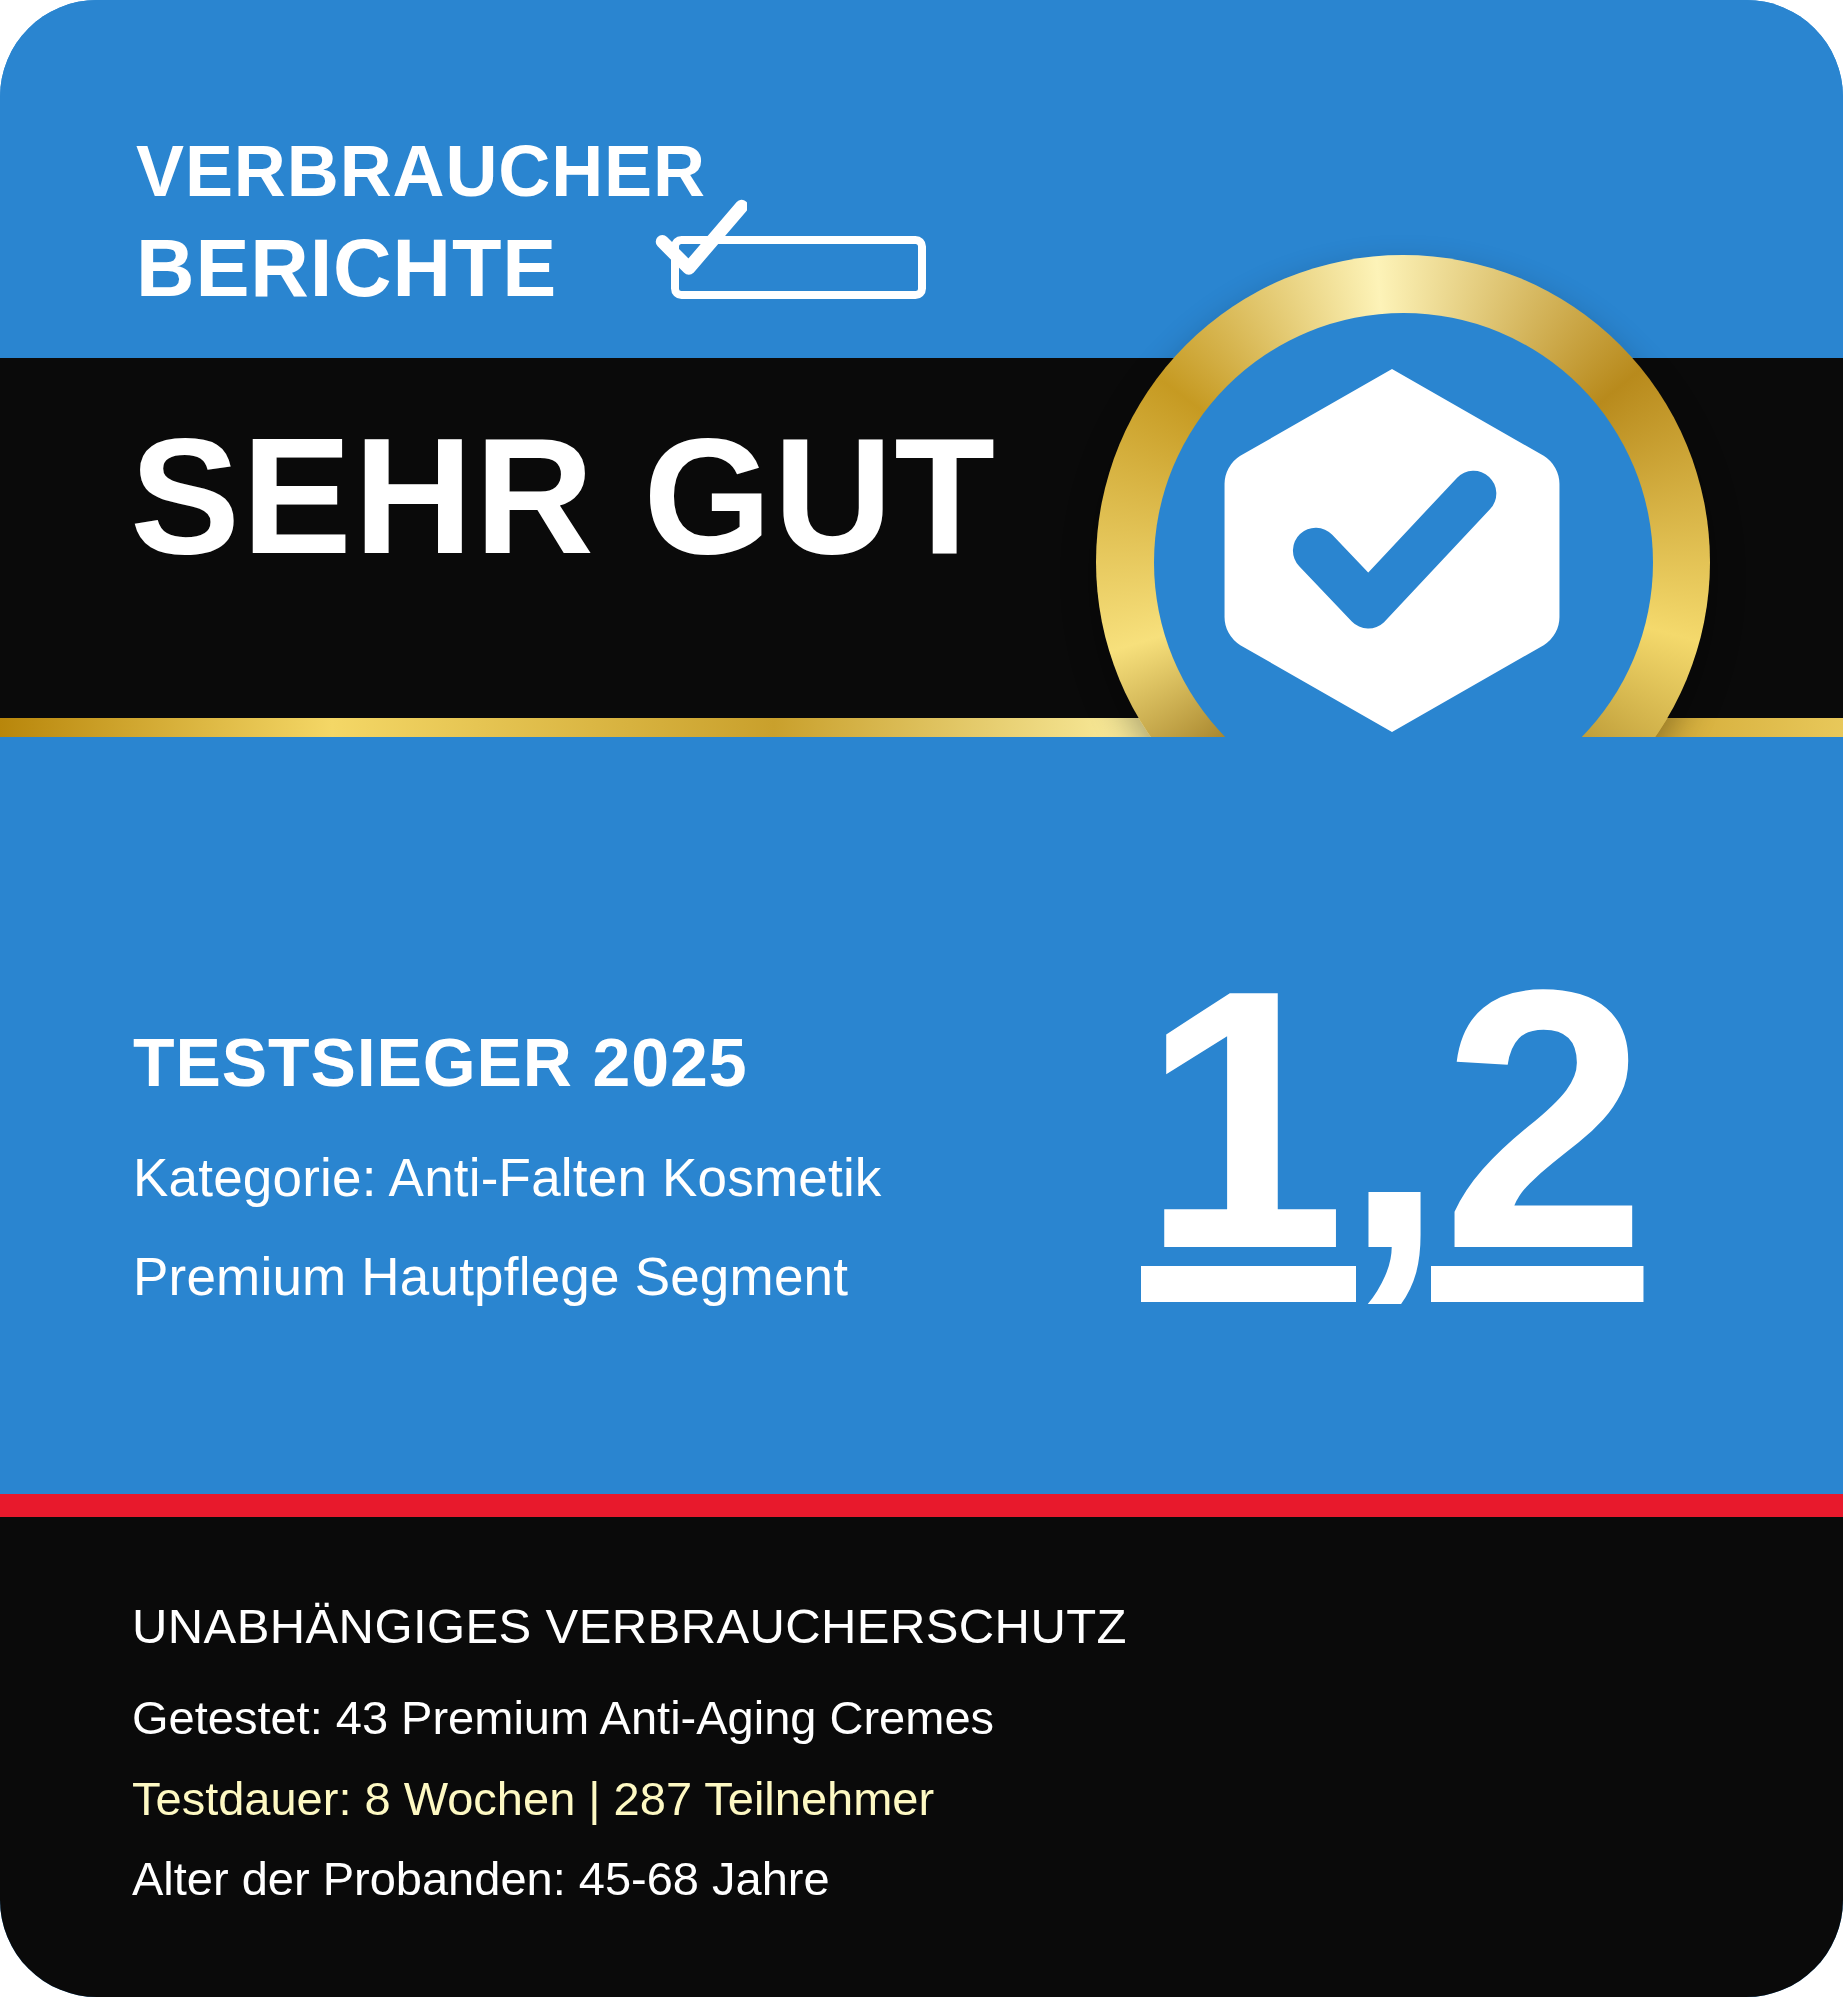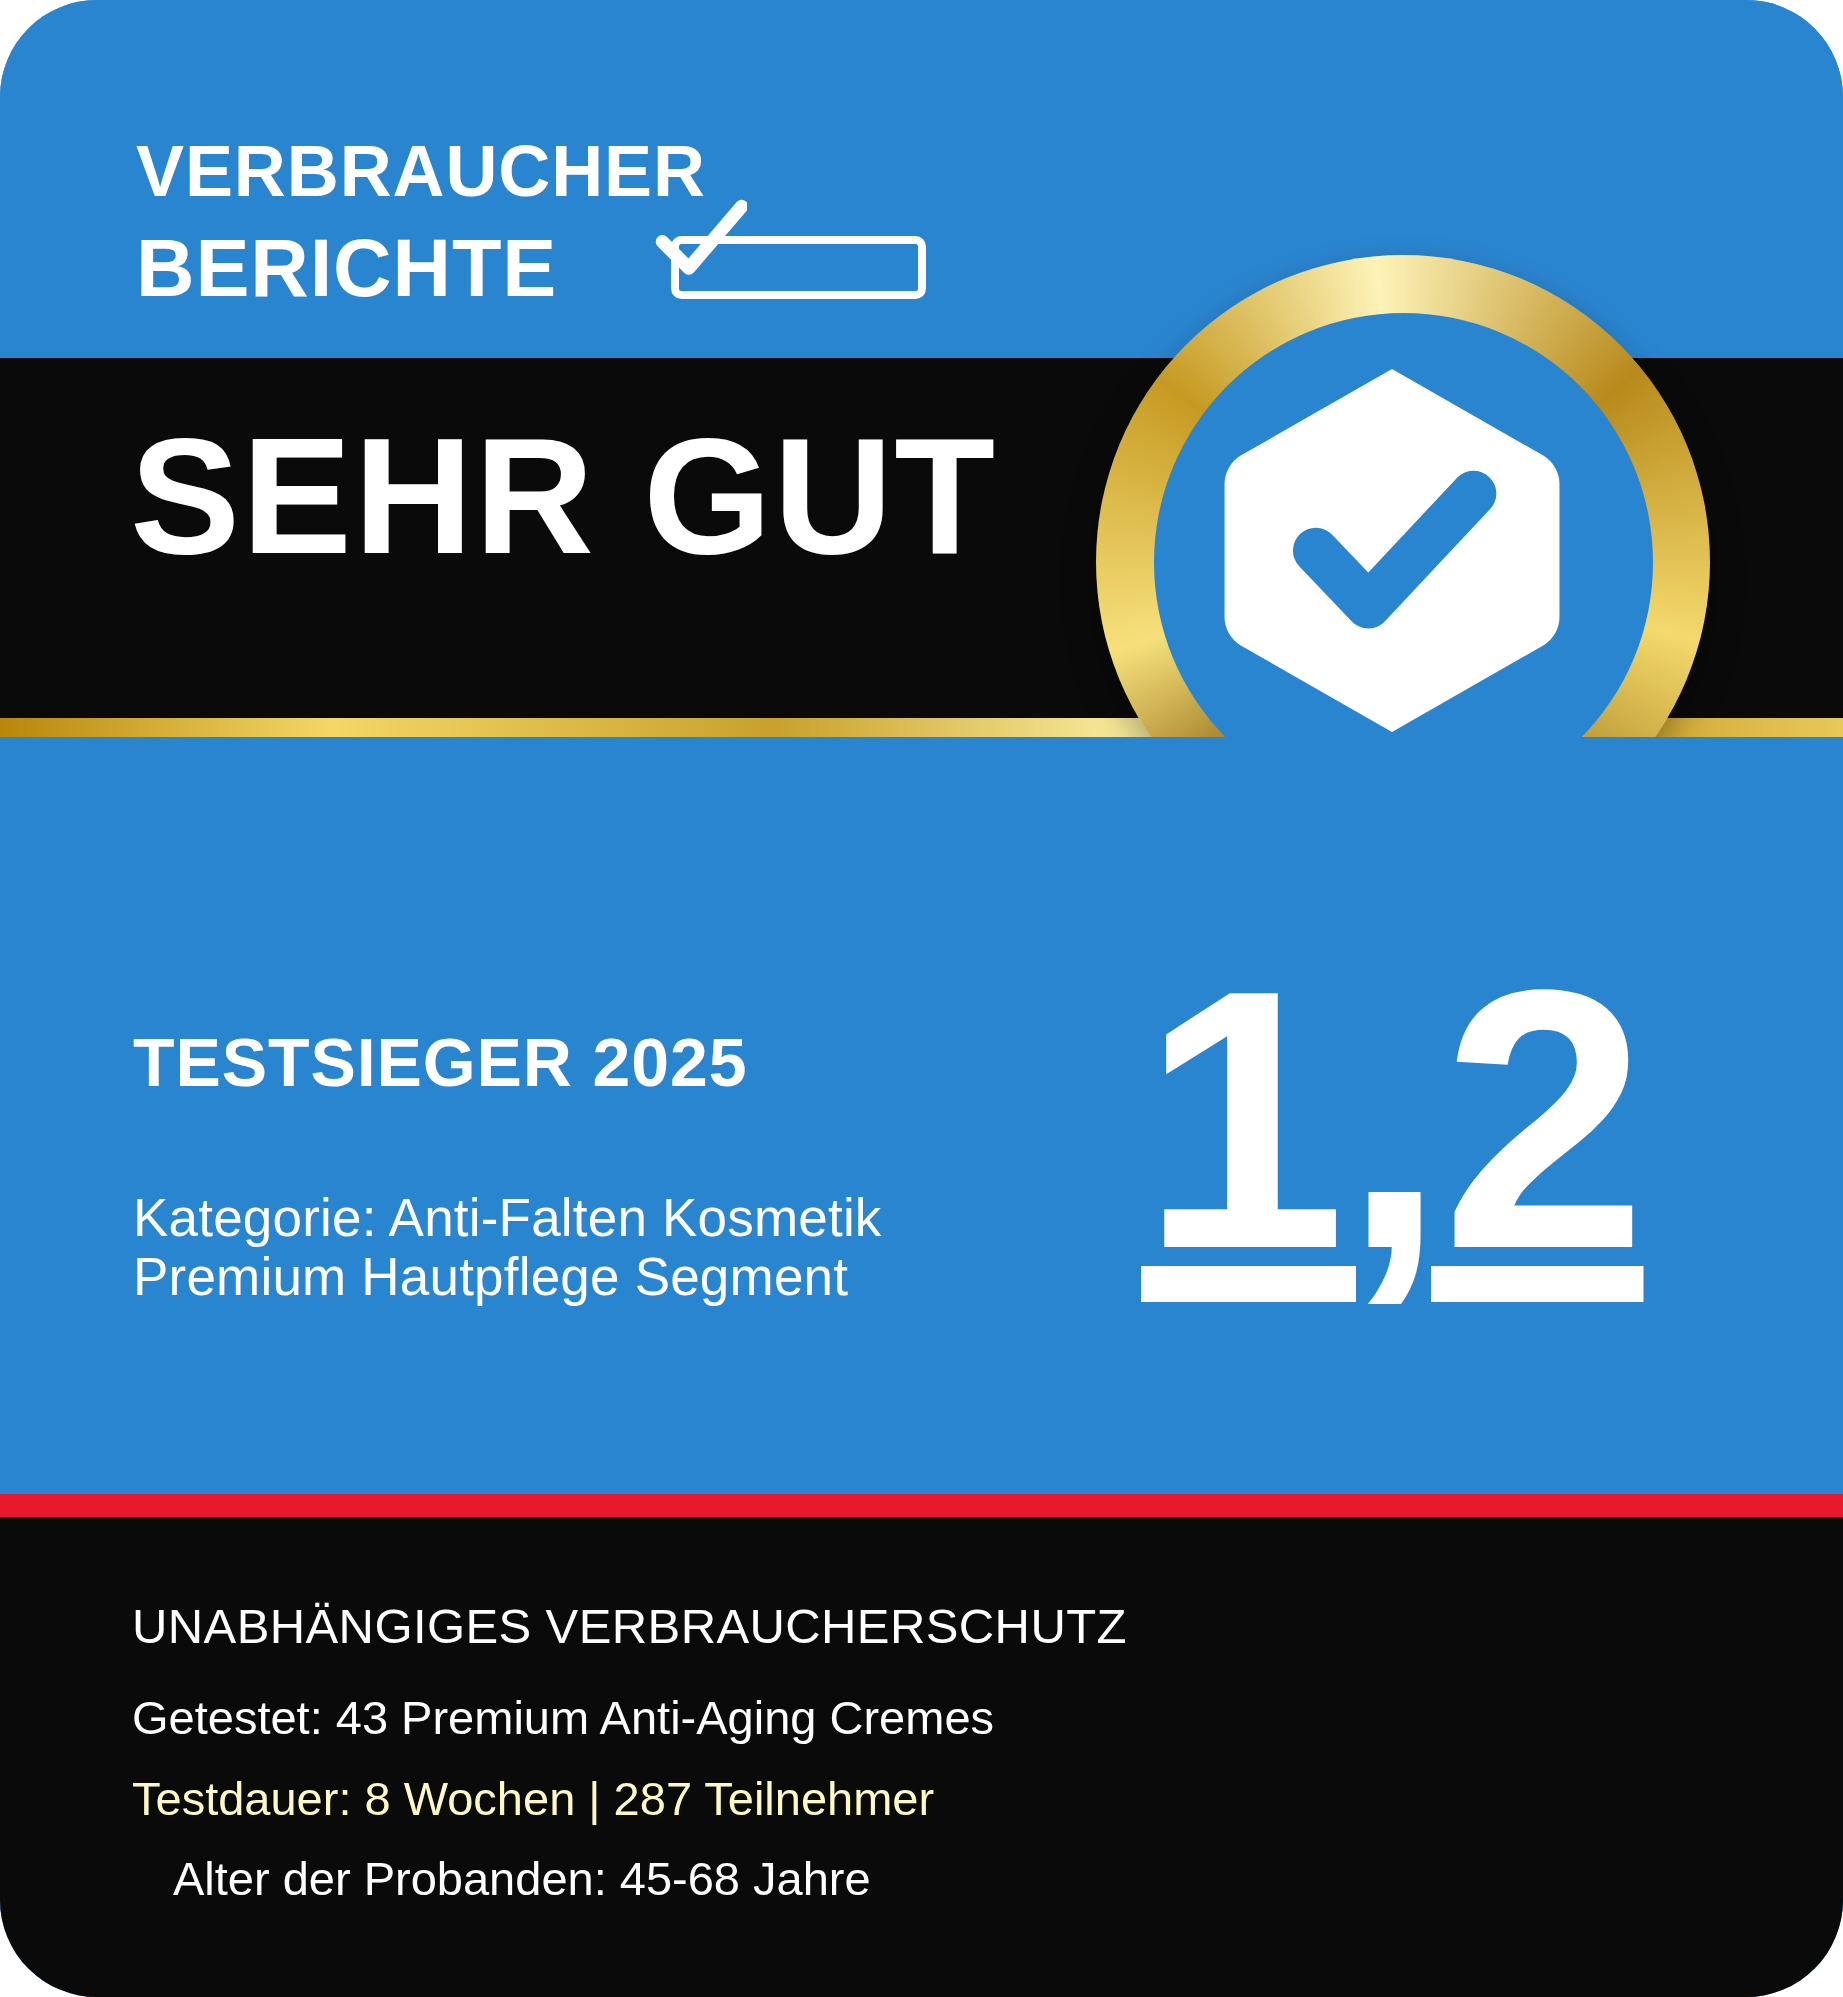--- a/index.html
+++ b/index.html
@@ -168,21 +168,20 @@
     font-size: 68px;
     letter-spacing: 0.9px;
   }
   .cat-line1 {
     position: absolute;
     left: 133px;
     top: 1147px;
     color: #ffffff;
     font-size: 53px;
     letter-spacing: 0.2px;
-    margin-top: 40px;
   }
   .cat-line2 {
     position: absolute;
     left: 133px;
     top: 1246px;
     color: #ffffff;
     font-size: 53px;
     letter-spacing: 0.2px;
   }
   .score {
@@ -240,21 +239,20 @@
     top: 1771px;
     color: #fef9c3;
     font-size: 47px;
   }
   .footer-l3 {
     position: absolute;
     left: 132px;
     top: 1851px;
     color: #ffffff;
     font-size: 47px;
-    margin-left: 41px;
   }
 </style>
 </head>
 <body>
 
 <div class="seal">
 
   <div class="header">
     <div class="logo">
       <div class="logo-line">VERBRAUCHER</div>

